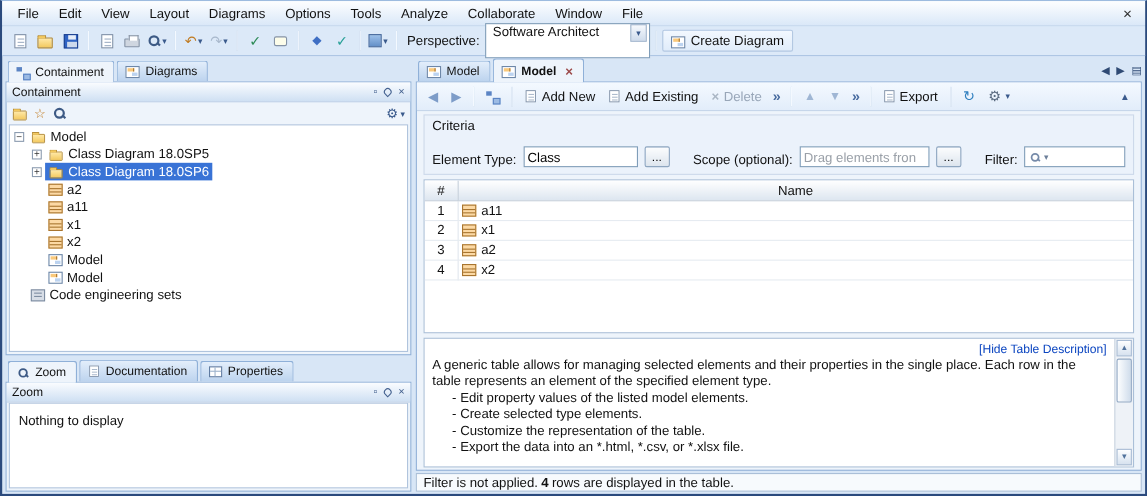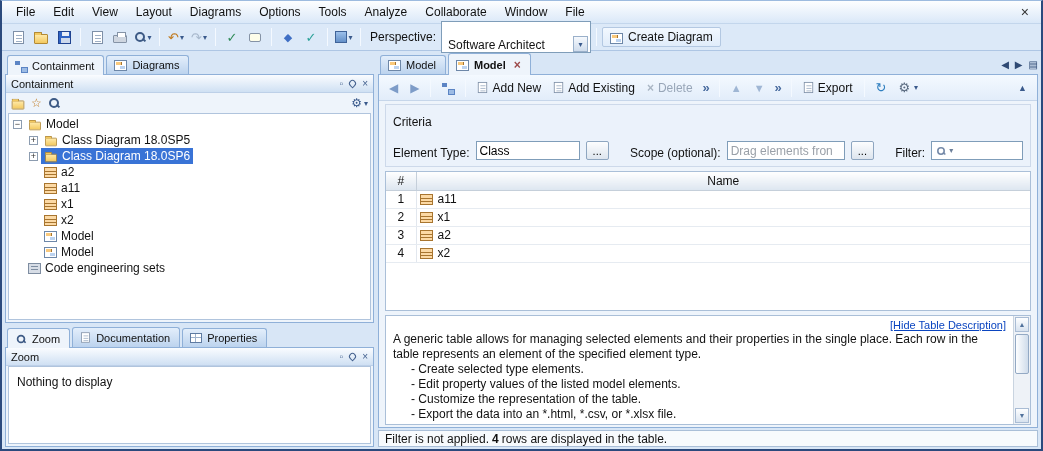--- a/index.html
+++ b/index.html
@@ -116,21 +116,21 @@
   .doc-toolbar {
     height: 26px; flex: 0 0 26px; display: flex; align-items: center; gap: 2px; padding: 0 5px;
     border-bottom: 1px solid #c6d6ea; background: linear-gradient(#f4f9ff, #e2edfa);
   }
   .dbtn { display: inline-flex; align-items: center; gap: 4px; padding: 2px 5px; border-radius: 2px; white-space: nowrap; }
   .dbtn.disabled { color: #98a6b8; }
   .arrow-blue { color: #7d9cc8; font-size: 12px; }
   .arrow-dis { color: #9fb6d4; font-size: 11px; }
   .ovf { color: #476a9e; font-weight: bold; font-size: 13px; padding: 0 3px; }
 
-  .criteria-group { margin: 3px 6px 2px 6px; border: 1px solid #cdd9ea; background: #ebf2fb; padding: 10px 7px 6px 7px; }
+  .criteria-group { margin: 3px 6px 2px 6px; border: 1px solid #cdd9ea; background: #ebf2fb; padding: 2px 7px 6px 7px; }
   .criteria-fields { display: flex; align-items: flex-end; gap: 6px; margin-top: 12px; }
   .fld-label { white-space: nowrap; }
   .txt-input { height: 19px; border: 1px solid #7f9db9; background: #fff; font-family: "Liberation Sans", sans-serif; font-size: 12px; padding: 0 3px; }
   .txt-input::placeholder { color: #9aa0a8; }
   #scope-input { width: 118px; }
   #eltype-input { width: 104px; }
   .mini-btn {
     width: 30px; height: 19px; border: 1px solid #8ea6c0; border-radius: 2px;
     background: linear-gradient(#fcfdfe, #dde5ee); font-size: 11px; line-height: 14px; text-align: center;
   }
@@ -144,21 +144,21 @@
     background: linear-gradient(#ffffff, #dde6f0); border: 1px solid #c5cfda; border-top: none;
     font-weight: normal; height: 18px; font-size: 12px;
   }
   th:first-child, td:first-child { width: 30px; text-align: center; border-left: none; }
   td { border-right: 1px solid #e2e7ee; border-bottom: 1px solid #e6ebf1; height: 18px; padding: 0 3px; }
   td:last-child, th:last-child { border-right: none; }
   .cell-name { display: flex; align-items: center; gap: 5px; }
 
   .desc { margin: 2px 6px; border: 1px solid #aabfd8; background: #fff; position: relative; flex: 1; overflow: hidden; padding: 2px 24px 2px 7px; line-height: 15px; min-height: 0; }
   .desc-linkrow { text-align: right; height: 14px; }
-  .desc-link { color: #0b45c0; text-decoration: underline; font-size: 11px; cursor: pointer; }
+  .desc-link { color: #0b45c0; font-size: 11px; cursor: pointer; }
   .desc-gap { margin-top: 15px; }
   .desc-b { padding-left: 18px; }
   .vscroll { position: absolute; right: 0; top: 0; bottom: 0; width: 17px; background: #eef2f7; border-left: 1px solid #c9d4e0; }
   .sb-btn { height: 15px; background: linear-gradient(#fdfeff, #d7e2ef); border: 1px solid #a9bcd4; margin: 1px; display: flex; align-items: center; justify-content: center; font-size: 7px; color: #51729c; }
   .sb-bottom { position: absolute; bottom: 0; left: 0; right: 0; }
   .sb-thumb { position: absolute; top: 18px; left: 1px; right: 1px; height: 40px; background: linear-gradient(90deg, #fdfeff, #cfdceb); border: 1px solid #93a9c4; border-radius: 2px; }
 
   .statusbar {
     flex: 0 0 17px; height: 17px; margin-top: 2px;
     background: #f7fafd; border: 1px solid #aabfd8;
@@ -230,21 +230,21 @@
     <span class="tbtn">
         <span class="glyph" style="color:#2aa198">✓</span>
       </span>
     <span class="sep-v"></span>
     <span class="tbtn">
         <span class="cube-ic"></span>
         <span class="tiny-dd">▾</span>
       </span>
     <span class="sep-v"></span>
     <span class="nowrap" style="margin:12px 4px">Perspective:</span>
-    <span style="display:inline-flex;align-items:flex-end;height:32px;border:1px solid #7f9db9;background:#fff;padding:0 2px 0 6px;min-width:150px">
+    <span style="display:inline-flex;align-items:flex-start;height:32px;border:1px solid #7f9db9;background:#fff;padding:0 2px 0 6px;min-width:150px">
       <span class="nowrap">Software Architect</span>
       <span style="margin-left:auto;width:15px;height:16px;background:linear-gradient(#f6f9fd,#cfdcec);border:1px solid #9ab0ca;display:flex;align-items:center;justify-content:center;font-size:8px;color:#3a5a8c">▾</span>
     </span>
     <span class="sep-v"></span>
     <span style="display:inline-flex;align-items:flex-end;gap:5px;border:1px solid #b3c8e2;border-radius:2px;padding:2px 7px;background:linear-gradient(#f2f8ff,#e0ecfa)">
       <span class="diagram-ic"></span>
       <span class="nowrap">Create Diagram</span>
     </span>
   </div>
 
@@ -533,22 +533,22 @@
                     </span>
                   </td>
               </tr>
             </tbody>
           </table>
         </div>
 
         <div class="desc">
           <div class="desc-linkrow"><span class="desc-link">[Hide Table Description]</span></div>
           <div>A generic table allows for managing selected elements and their properties in the single place. Each row in the table represents an element of the specified element type.</div>
+          <div class="desc-b">- Edit property values of the listed model elements.</div>
           <div class="desc-b">- Create selected type elements.</div>
-          <div class="desc-b">- Edit property values of the listed model elements.</div>
           <div class="desc-b">- Customize the representation of the table.</div>
           <div class="desc-b">- Export the data into an *.html, *.csv, or *.xlsx file.</div>
           <div class="vscroll">
             <div class="sb-btn">
                 <span>▲</span>
               </div>
             <div class="sb-thumb"></div>
             <div class="sb-btn sb-bottom">
                 <span>▼</span>
               </div>

